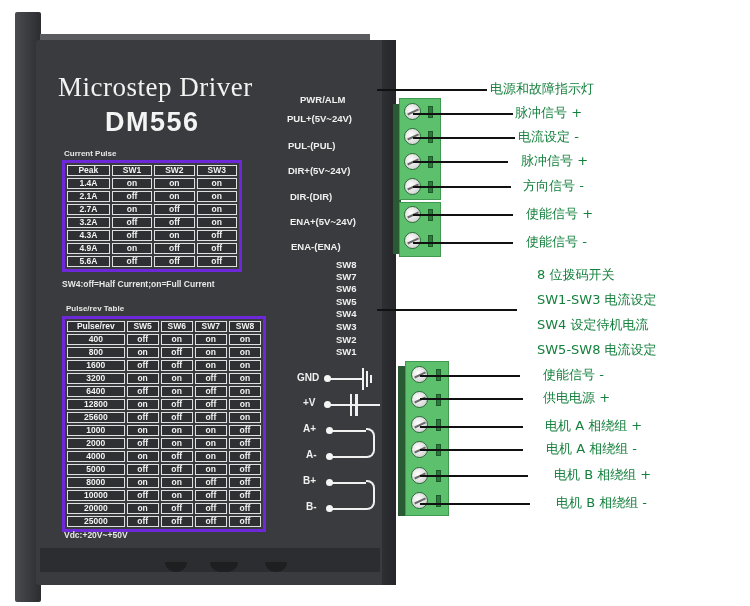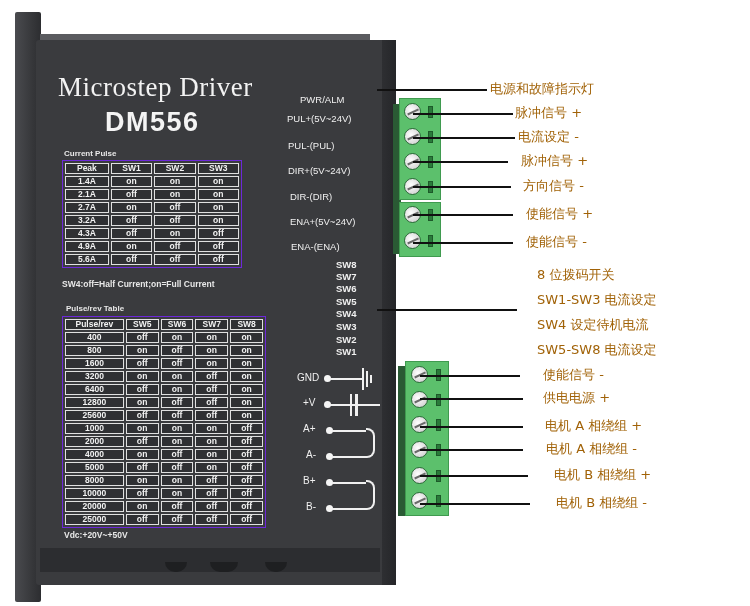--- a/index.html
+++ b/index.html
@@ -17,38 +17,38 @@
   .bottom-rim { position: absolute; left: 40px; top: 548px; width: 340px; height: 24px; background: #2c2d30; }
   .bump { position: absolute; width: 22px; height: 10px; border-radius: 0 0 11px 11px; background: #1e1f21; }
 
   .title { position: absolute; left: 58px; top: 72px; color: #f2f2f2;
            font-family: "Liberation Serif", "DejaVu Serif", serif; font-size: 27px; letter-spacing: 0.5px; }
   .model { position: absolute; left: 105px; top: 107px; color: #f4f4f4; font-weight: bold; font-size: 27px; letter-spacing: 1.5px; }
 
   .small-caption { position: absolute; color: #e8e8e8; font-size: 8px; font-weight: bold; }
 
   table.spec { position: absolute; border-collapse: separate; border-spacing: 2px;
-               border: 1px solid #6d28d9; }
+               border: 3px solid #6d28d9; }
   table.spec td, table.spec th { color: #f2f2f2; font-size: 8.5px; font-weight: bold; text-align: center;
                                  background: #2f3033; border: 1px solid #e0e0e0; padding: 0 2px; line-height: 9px; height: 10px; }
 
-  .dev-label { position: absolute; color: #f0f0f0; font-size: 9.5px; font-weight: normal; white-space: nowrap; }
+  .dev-label { position: absolute; color: #f0f0f0; font-size: 9.5px; font-weight: bold; white-space: nowrap; }
   .sw-label { position: absolute; color: #f0f0f0; font-size: 9.5px; font-weight: bold; left: 336px; }
 
   .conn { position: absolute; background: #5cc06c; border: 1px solid #3f9a4f; }
   .conn-shadow { position: absolute; background: #2a5a34; }
   .screw { position: absolute; width: 17px; height: 17px; border-radius: 50%;
            background: radial-gradient(circle at 40% 40%, #ffffff, #d8d8d8 70%, #999 100%);
            border: 1px solid #2d6a3a; }
   .screw::after { content: ""; position: absolute; left: 2px; top: 7px; width: 12px; height: 1.5px;
                   background: #6a6a6a; transform: rotate(-25deg); }
   .slot { position: absolute; width: 5px; height: 12px; background: #2a7a3a; border: 1px solid #1d5a2a; }
 
   .leader { position: absolute; height: 2px; background: #111111; }
-  .anno { position: absolute; color: #a16207; font-size: 13px; white-space: nowrap; font-family: "DejaVu Sans", sans-serif; }
+  .anno { position: absolute; color: #15803d; font-size: 13px; white-space: nowrap; font-family: "DejaVu Sans", sans-serif; }
 
   .sym-line { position: absolute; background: #f0f0f0; }
   .dot { position: absolute; width: 7px; height: 7px; border-radius: 50%; background: #f5f5f5; }
   .coil { position: absolute; width: 9px; height: 30px; border: 2px solid #f0f0f0; border-left: none; border-radius: 0 8px 8px 0; }
 </style>
 </head>
 <body>
 
 <div class="flange"></div>
 <div class="top-rim"></div>

